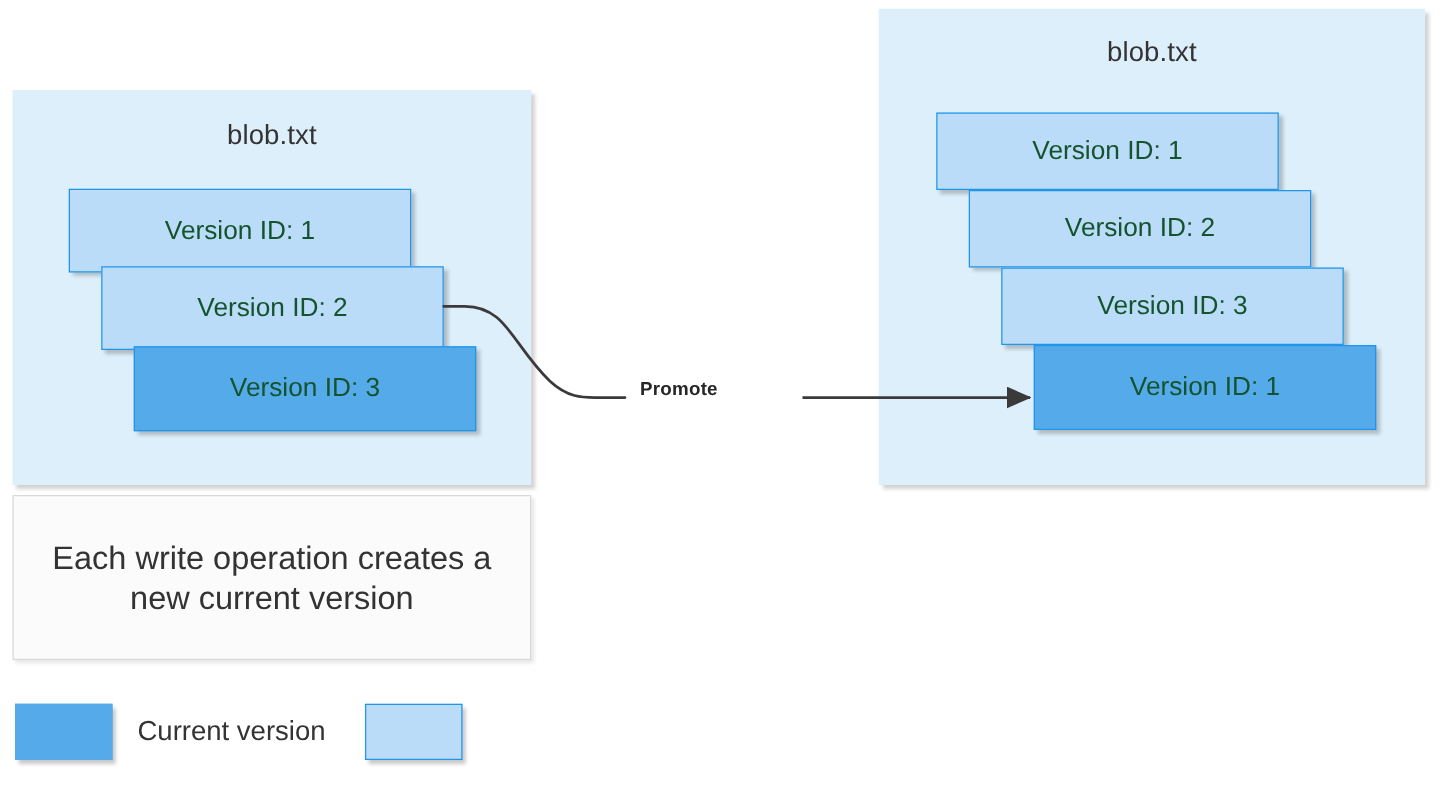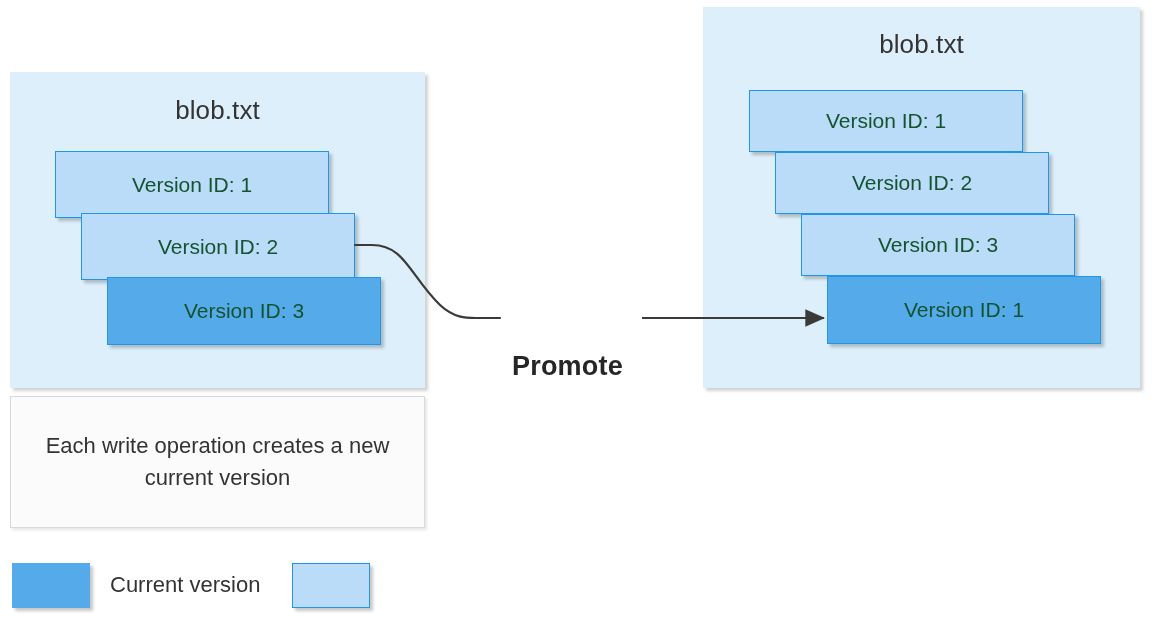--- a/index.html
+++ b/index.html
@@ -33,21 +33,21 @@
     box-shadow: 3px 3px 3px rgba(0,0,0,0.18);
   }
   #panel-left  { left: 10px;  top: 72px; width: 415px; height: 316px; }
   #panel-right { left: 703px; top: 7px;  width: 437px; height: 381px; }
 
   .panel-title {
     position: absolute;
     left: 0;
     right: 0;
     text-align: center;
-    font-size: 26px;
+    font-size: 22px;
     color: #333333;
     letter-spacing: .1px;
   }
   #panel-left .panel-title  { top: 23px; }
   #panel-right .panel-title { top: 22px; }
 
   
   .vcard {
     position: absolute;
     box-sizing: border-box;
@@ -77,44 +77,43 @@
   .caption {
     position: absolute;
     box-sizing: border-box;
     background: #fbfbfb;
     border: 1px solid #d9d9d9;
     box-shadow: 2px 2px 3px rgba(0,0,0,0.10);
     display: flex;
     align-items: center;
     justify-content: center;
     text-align: center;
-    font-size: 22px;
+    font-size: 26px;
     line-height: 32px;
     color: #333333;
     padding: 0 10px;
   }
   #caption-left  { left: 10px;  top: 396px; width: 415px; height: 132px; }
   #caption-right { left: 703px; top: 396px; width: 437px; height: 132px; }
 
   
   #connector {
     position: absolute;
     left: 0; top: 0;
     width: 1156px; height: 628px;
     pointer-events: none;
   }
   #promote-label {
     position: absolute;
     left: 512px;
     top: 303px;
-    font-size: 27px;
+    font-size: 15px;
     font-weight: bold;
     color: #262626;
     letter-spacing: .2px;
-    margin-top: 48px;
   }
 
   
   #legend {
     position: absolute;
     left: 12px;
     top: 555px;
     height: 60px;
     display: flex;
   }

